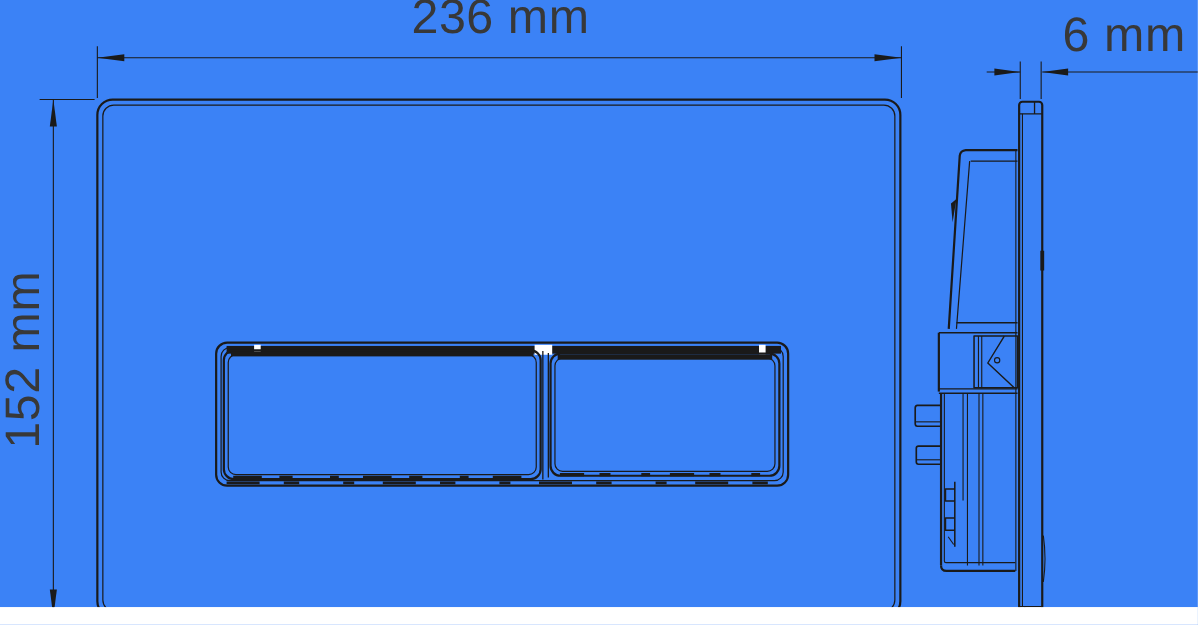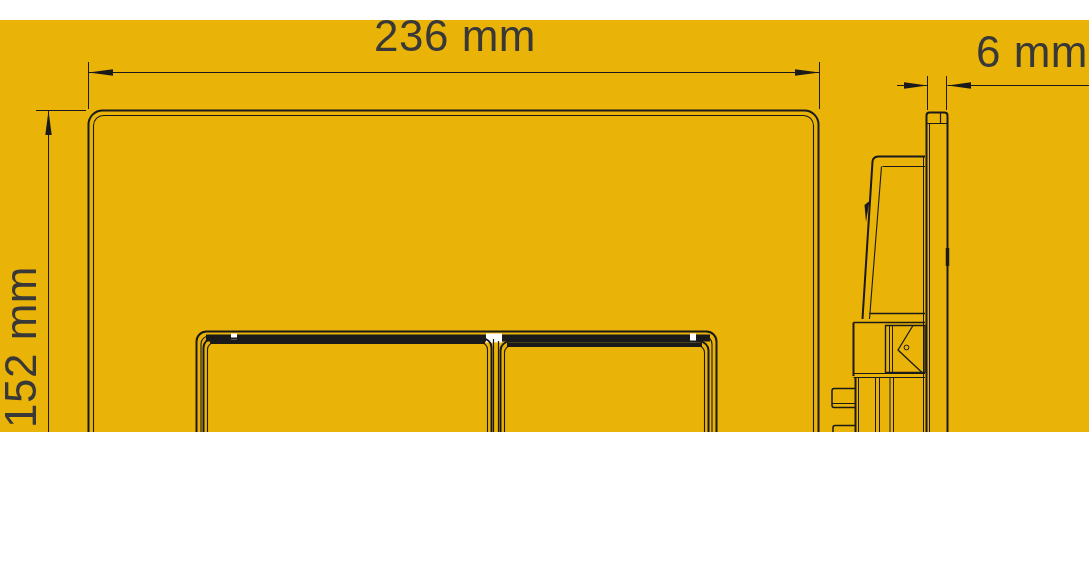--- a/index.html
+++ b/index.html
@@ -3,46 +3,45 @@
 <meta charset="utf-8">
 <style>
   html, body {
     margin: 0;
     padding: 0;
     background: #ffffff;
   }
   .canvas {
     position: relative;
     width: 1089px;
-    height: 412px;
-    background: #eab308;
+    height: 552px;
+    background: #3b82f6;
     overflow: hidden;
     font-family: "Liberation Sans", "DejaVu Sans", sans-serif;
-    margin-top: 20px;
   }
   svg.drawing {
     position: absolute;
     left: 0;
     top: 0;
     width: 1089px;
     height: 568px;
   }
   .dim-label {
     position: absolute;
     color: #383838;
     font-size: 44px;
     font-weight: 300;
     letter-spacing: 0.5px;
     line-height: 46px;
     white-space: nowrap;
     text-align: center;
     -webkit-font-smoothing: antialiased;
   }
   .dim-label.width  { left: 330px; top: -7px; width: 250px; }
-  .dim-label.depth  { left: 956px; top: 9px;  width: 132px; text-align: right; }
+  .dim-label.depth  { left: 956px; top: 9px;  width: 132px; }
   .dim-label.height {
     left: -89px; top: 304px; width: 220px; height: 46px;
     transform: rotate(-90deg);
   }
 </style>
 </head>
 <body>
 
 <div class="canvas">
 

